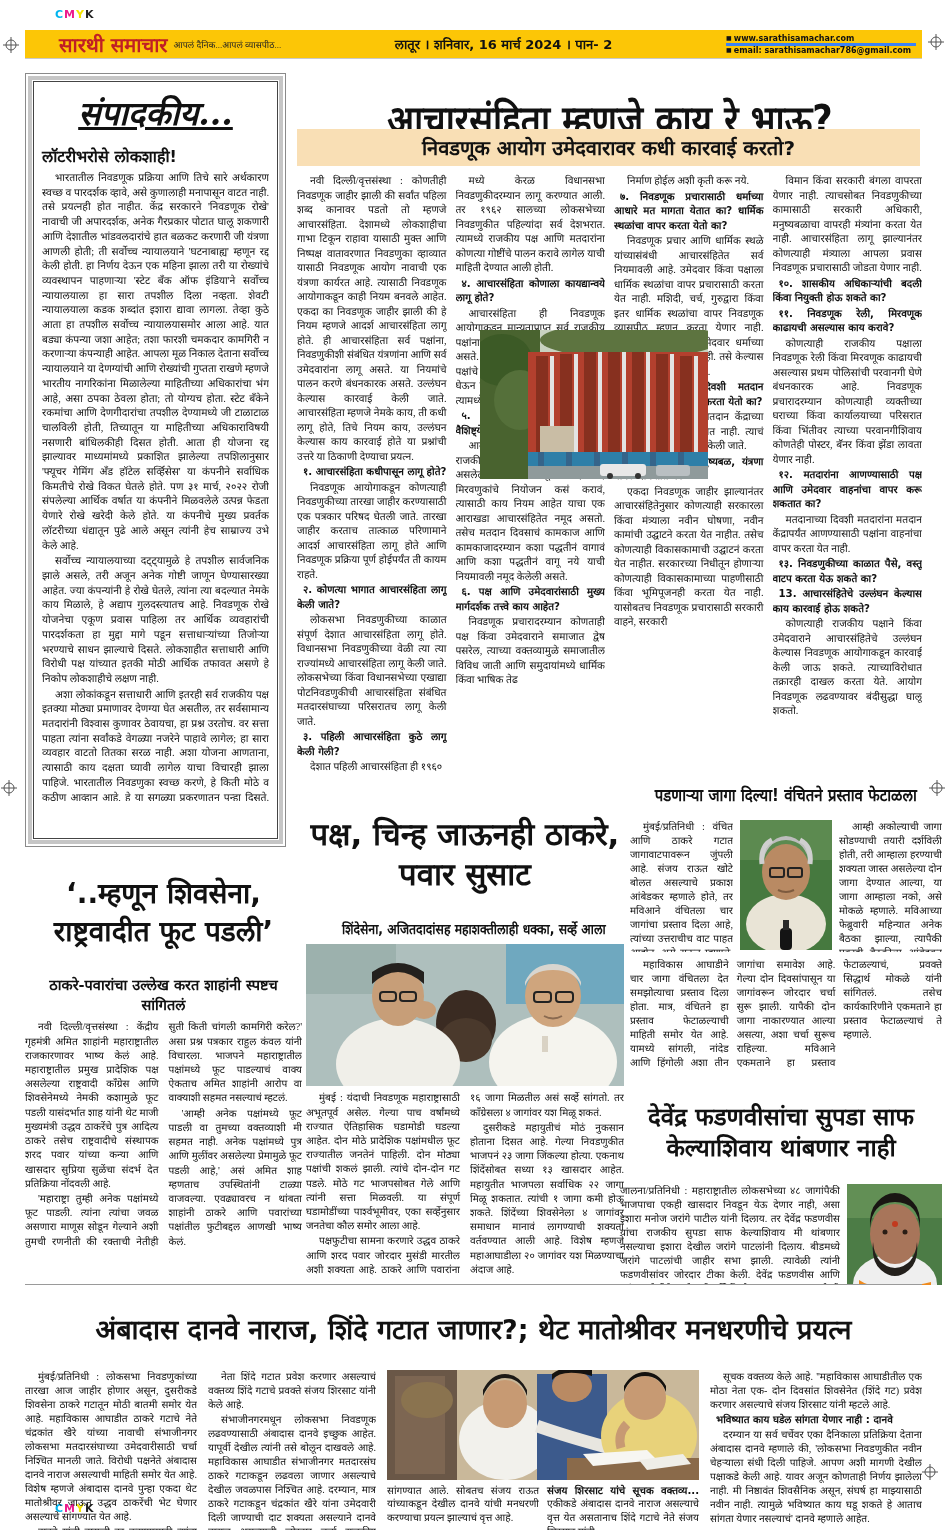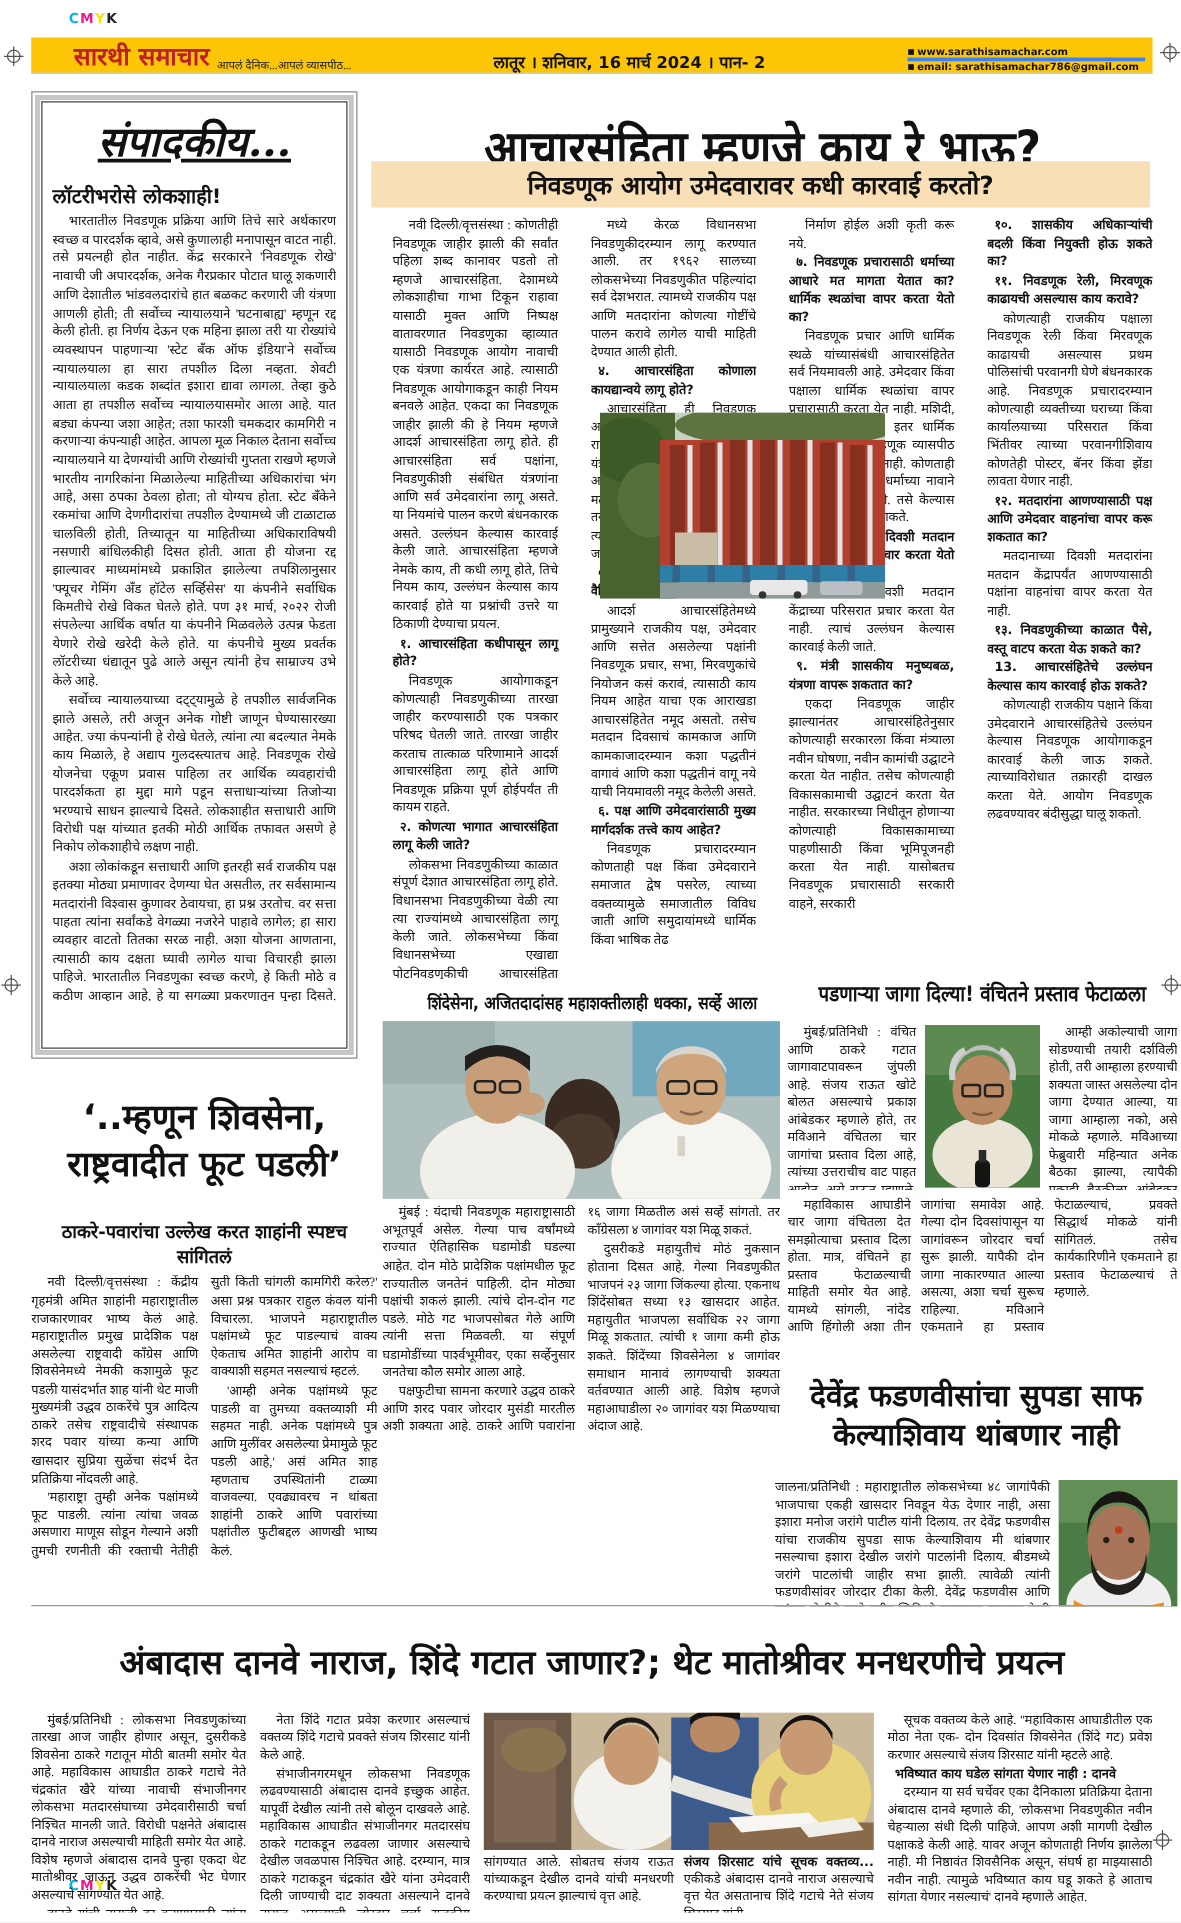--- a/index.html
+++ b/index.html
@@ -4,21 +4,21 @@
 <style>
   html,body{margin:0;padding:0;background:#e8e8e8;}
   .page{position:relative;width:945px;height:1538px;background:#ffffff;margin:0 auto;overflow:hidden;
         font-family:"Liberation Serif","DejaVu Serif",serif;color:#111;}
   
   .cmyk{position:absolute;font-family:"DejaVu Sans",sans-serif;font-weight:bold;font-size:11px;letter-spacing:1px;}
   .cmyk .c{color:#00b4ef}.cmyk .m{color:#ec1a8d}.cmyk .y{color:#f5e400}.cmyk .k{color:#222}
   .reg{position:absolute;width:16px;height:16px;}
   
   .masthead{position:absolute;left:25px;top:30px;width:897px;height:28px;background:#fcc606;
-            display:flex;align-items:flex-end;border-bottom:1px solid #c9c9c9;}
+            display:flex;align-items:center;border-bottom:1px solid #c9c9c9;}
   .np-name{font-family:"DejaVu Serif",serif;font-weight:bold;font-size:20px;color:#c01f25;margin-left:34px;white-space:nowrap;}
   .np-tag{font-size:9px;color:#222;margin-left:6px;white-space:nowrap;}
   .np-date{flex:1;text-align:center;font-family:"DejaVu Sans",sans-serif;font-weight:bold;font-size:13px;color:#111;white-space:nowrap;}
   .np-contact{width:190px;font-family:"DejaVu Sans",sans-serif;font-size:8px;font-weight:bold;color:#111;margin-right:6px;}
   .np-contact .row{display:block;white-space:nowrap;}
   .np-contact .row+.row{border-top:3px solid #3b82f6;}
   .np-contact .row::before{content:"■ ";font-size:6px;vertical-align:1px;}
   
   .editorial{position:absolute;left:25px;top:73px;width:259px;height:772px;border:1px solid #8a8a8a;background:#fff;}
   .ed-frame{position:absolute;inset:2px;border:4px solid #c6c6c6;}
@@ -30,21 +30,21 @@
   .para{margin:0 0 1px;text-indent:13px;}
   .q{font-weight:bold;text-indent:6px;font-family:"DejaVu Sans",sans-serif;font-size:10.2px;}
   
   .lead-head{position:absolute;left:298px;top:64px;width:624px;height:58px;text-align:center;
              font-family:"DejaVu Sans",sans-serif;font-weight:900;font-size:40px;line-height:58px;white-space:nowrap;}
   .condense{display:inline-block;transform:scaleX(.88);transform-origin:center;}
   .lead-sub{position:absolute;left:297px;top:129px;width:623px;height:37px;background:#f9dfb5;
             display:flex;align-items:center;justify-content:center;
             font-family:"DejaVu Sans",sans-serif;font-weight:bold;font-size:20px;}
   .lead-body{position:absolute;left:297px;top:174px;width:625px;height:609px;display:flex;gap:9px;}
-  .lead-col{flex:1;overflow:hidden;font-size:10.3px;line-height:14.5px;text-align:justify;margin-left:17px;}
+  .lead-col{flex:1;overflow:hidden;font-size:10.3px;line-height:14.5px;text-align:justify;}
   .photo-frame{position:absolute;background:#ddd;overflow:hidden;}
   .ph-building{left:480px;top:330px;width:228px;height:149px;}
   
   .shah{position:absolute;left:25px;top:852px;width:277px;height:433px;overflow:hidden;}
   .shah-head{font-family:"DejaVu Sans",sans-serif;font-weight:800;font-size:28px;line-height:38px;text-align:center;}
   .shah-sub{font-family:"DejaVu Sans",sans-serif;font-weight:bold;font-size:14.5px;text-align:center;margin:8px 0 6px;}
   .shah-body{column-count:2;column-gap:10px;height:292px;overflow:hidden;font-size:10.2px;line-height:14.2px;text-align:justify;}
   .pawar{position:absolute;left:306px;top:788px;width:318px;height:497px;overflow:hidden;}
   .pawar-head{font-family:"DejaVu Sans",sans-serif;font-weight:800;font-size:31px;line-height:40px;text-align:center;}
   .pawar-sub{font-family:"DejaVu Sans",sans-serif;font-weight:bold;font-size:14px;text-align:right;margin:4px 0 6px;white-space:nowrap;}
@@ -166,20 +166,21 @@
     <div class="lead-col">
         <p class="para">निर्माण होईल अशी कृती करू नये.</p>
         <p class="para q">७. निवडणूक प्रचारासाठी धर्माच्या आधारे मत मागता येतात का? धार्मिक स्थळांचा वापर करता येतो का?</p>
         <p class="para">निवडणूक प्रचार आणि धार्मिक स्थळे यांच्यासंबंधी आचारसंहितेत सर्व नियमावली आहे. उमेदवार किंवा पक्षाला धार्मिक स्थळांचा वापर प्रचारासाठी करता येत नाही. मशिदी, चर्च, गुरुद्वारा किंवा इतर धार्मिक स्थळांचा वापर निवडणूक व्यासपीठ म्हणून करता येणार नाही. कोणताही पक्ष किंवा उमेदवार धर्माच्या नावाने मतं मागू शकत नाही. तसे केल्यास कठोर कारवाई होऊ शकते.</p>
         <p class="para q">८. निवडणुकीच्या दिवशी मतदान केंद्राच्या परिसरात प्रचार करता येतो का?</p>
         <p class="para">मतदानाच्या दिवशी मतदान केंद्राच्या परिसरात प्रचार करता येत नाही. त्याचं उल्लंघन केल्यास कारवाई केली जाते.</p>
         <p class="para q">९. मंत्री शासकीय मनुष्यबळ, यंत्रणा वापरू शकतात का?</p>
         <p class="para">एकदा निवडणूक जाहीर झाल्यानंतर आचारसंहितेनुसार कोणत्याही सरकारला किंवा मंत्र्याला नवीन घोषणा, नवीन कामांची उद्घाटने करता येत नाहीत. तसेच कोणत्याही विकासकामाची उद्घाटनं करता येत नाहीत. सरकारच्या निधीतून होणाऱ्या कोणत्याही विकासकामाच्या पाहणीसाठी किंवा भूमिपूजनही करता येत नाही. यासोबतच निवडणूक प्रचारासाठी सरकारी वाहने, सरकारी</p>
       </div>
     <div class="lead-col">
+        <p class="para">विमान किंवा सरकारी बंगला वापरता येणार नाही. त्याचसोबत निवडणुकीच्या कामासाठी सरकारी अधिकारी, मनुष्यबळाचा वापरही मंत्र्यांना करता येत नाही. आचारसंहिता लागू झाल्यानंतर कोणत्याही मंत्र्याला आपला प्रवास निवडणूक प्रचारासाठी जोडता येणार नाही.</p>
         <p class="para q">१०. शासकीय अधिकाऱ्यांची बदली किंवा नियुक्ती होऊ शकते का?</p>
         <p class="para q">११. निवडणूक रेली, मिरवणूक काढायची असल्यास काय करावे?</p>
         <p class="para">कोणत्याही राजकीय पक्षाला निवडणूक रेली किंवा मिरवणूक काढायची असल्यास प्रथम पोलिसांची परवानगी घेणे बंधनकारक आहे. निवडणूक प्रचारादरम्यान कोणत्याही व्यक्तीच्या घराच्या किंवा कार्यालयाच्या परिसरात किंवा भिंतीवर त्याच्या परवानगीशिवाय कोणतेही पोस्टर, बॅनर किंवा झेंडा लावता येणार नाही.</p>
         <p class="para q">१२. मतदारांना आणण्यासाठी पक्ष आणि उमेदवार वाहनांचा वापर करू शकतात का?</p>
         <p class="para">मतदानाच्या दिवशी मतदारांना मतदान केंद्रापर्यंत आणण्यासाठी पक्षांना वाहनांचा वापर करता येत नाही.</p>
         <p class="para q">१३. निवडणुकीच्या काळात पैसे, वस्तू वाटप करता येऊ शकते का?</p>
         <p class="para q">13. आचारसंहितेचे उल्लंघन केल्यास काय कारवाई होऊ शकते?</p>
         <p class="para">कोणत्याही राजकीय पक्षाने किंवा उमेदवाराने आचारसंहितेचे उल्लंघन केल्यास निवडणूक आयोगाकडून कारवाई केली जाऊ शकते. त्याच्याविरोधात तक्रारही दाखल करता येते. आयोग निवडणूक लढवण्यावर बंदीसुद्धा घालू शकतो.</p>
       </div>
   </div>
@@ -232,20 +233,21 @@
     <h2 class="shah-head">‘..म्हणून शिवसेना, राष्ट्रवादीत फूट पडली’</h2>
     <div class="shah-sub">ठाकरे-पवारांचा उल्लेख करत शाहांनी स्पष्टच सांगितलं</div>
     <div class="shah-body">
         <p class="para">नवी दिल्ली/वृत्तसंस्था : केंद्रीय गृहमंत्री अमित शाहांनी महाराष्ट्रातील राजकारणावर भाष्य केलं आहे. महाराष्ट्रातील प्रमुख प्रादेशिक पक्ष असलेल्या राष्ट्रवादी काँग्रेस आणि शिवसेनेमध्ये नेमकी कशामुळे फूट पडली यासंदर्भात शाह यांनी थेट माजी मुख्यमंत्री उद्धव ठाकरेंचे पुत्र आदित्य ठाकरे तसेच राष्ट्रवादीचे संस्थापक शरद पवार यांच्या कन्या आणि खासदार सुप्रिया सुळेंचा संदर्भ देत प्रतिक्रिया नोंदवली आहे.</p>
         <p class="para">'महाराष्ट्रा तुम्ही अनेक पक्षांमध्ये फूट पाडली. त्यांना त्यांचा जवळ असणारा माणूस सोडून गेल्याने अशी तुमची रणनीती की रक्ताची नेतीही सुती किती चांगली कामगिरी करेल?' असा प्रश्न पत्रकार राहुल कंवल यांनी विचारला. भाजपने महाराष्ट्रातील पक्षांमध्ये फूट पाडल्याचं वाक्य ऐकताच अमित शाहांनी आरोप वा वाक्याशी सहमत नसल्याचं म्हटलं.</p>
         <p class="para">'आम्ही अनेक पक्षांमध्ये फूट पाडली वा तुमच्या वक्तव्याशी मी सहमत नाही. अनेक पक्षांमध्ये पुत्र आणि मुलींवर असलेल्या प्रेमामुळे फूट पडली आहे,' असं अमित शाह म्हणताच उपस्थितांनी टाळ्या वाजवल्या. एवढ्यावरच न थांबता शाहांनी ठाकरे आणि पवारांच्या पक्षांतील फुटीबद्दल आणखी भाष्य केलं.</p>
       </div>
   </section>
 
   <section class="pawar">
+    <h2 class="pawar-head">पक्ष, चिन्ह जाऊनही ठाकरे, पवार सुसाट</h2>
     <div class="pawar-sub"><span class="condense">शिंदेसेना, अजितदादांसह महाशक्तीलाही धक्का, सर्व्हे आला</span></div>
     <div class="ph-pawar">
       <svg width="318" height="142" viewBox="0 0 318 142">
         <rect width="318" height="142" fill="#aebfbd"></rect>
         <rect x="200" y="0" width="118" height="60" fill="#6fa8bf"></rect>
         <rect x="0" y="0" width="90" height="50" fill="#9cb1ad"></rect>
         <ellipse cx="160" cy="80" rx="30" ry="34" fill="#3a2b22"></ellipse>
         <ellipse cx="160" cy="96" rx="26" ry="22" fill="#4a392c"></ellipse>
         <ellipse cx="92" cy="120" rx="62" ry="46" fill="#f0efe9"></ellipse>
         <ellipse cx="92" cy="52" rx="26" ry="30" fill="#c79e78"></ellipse>

